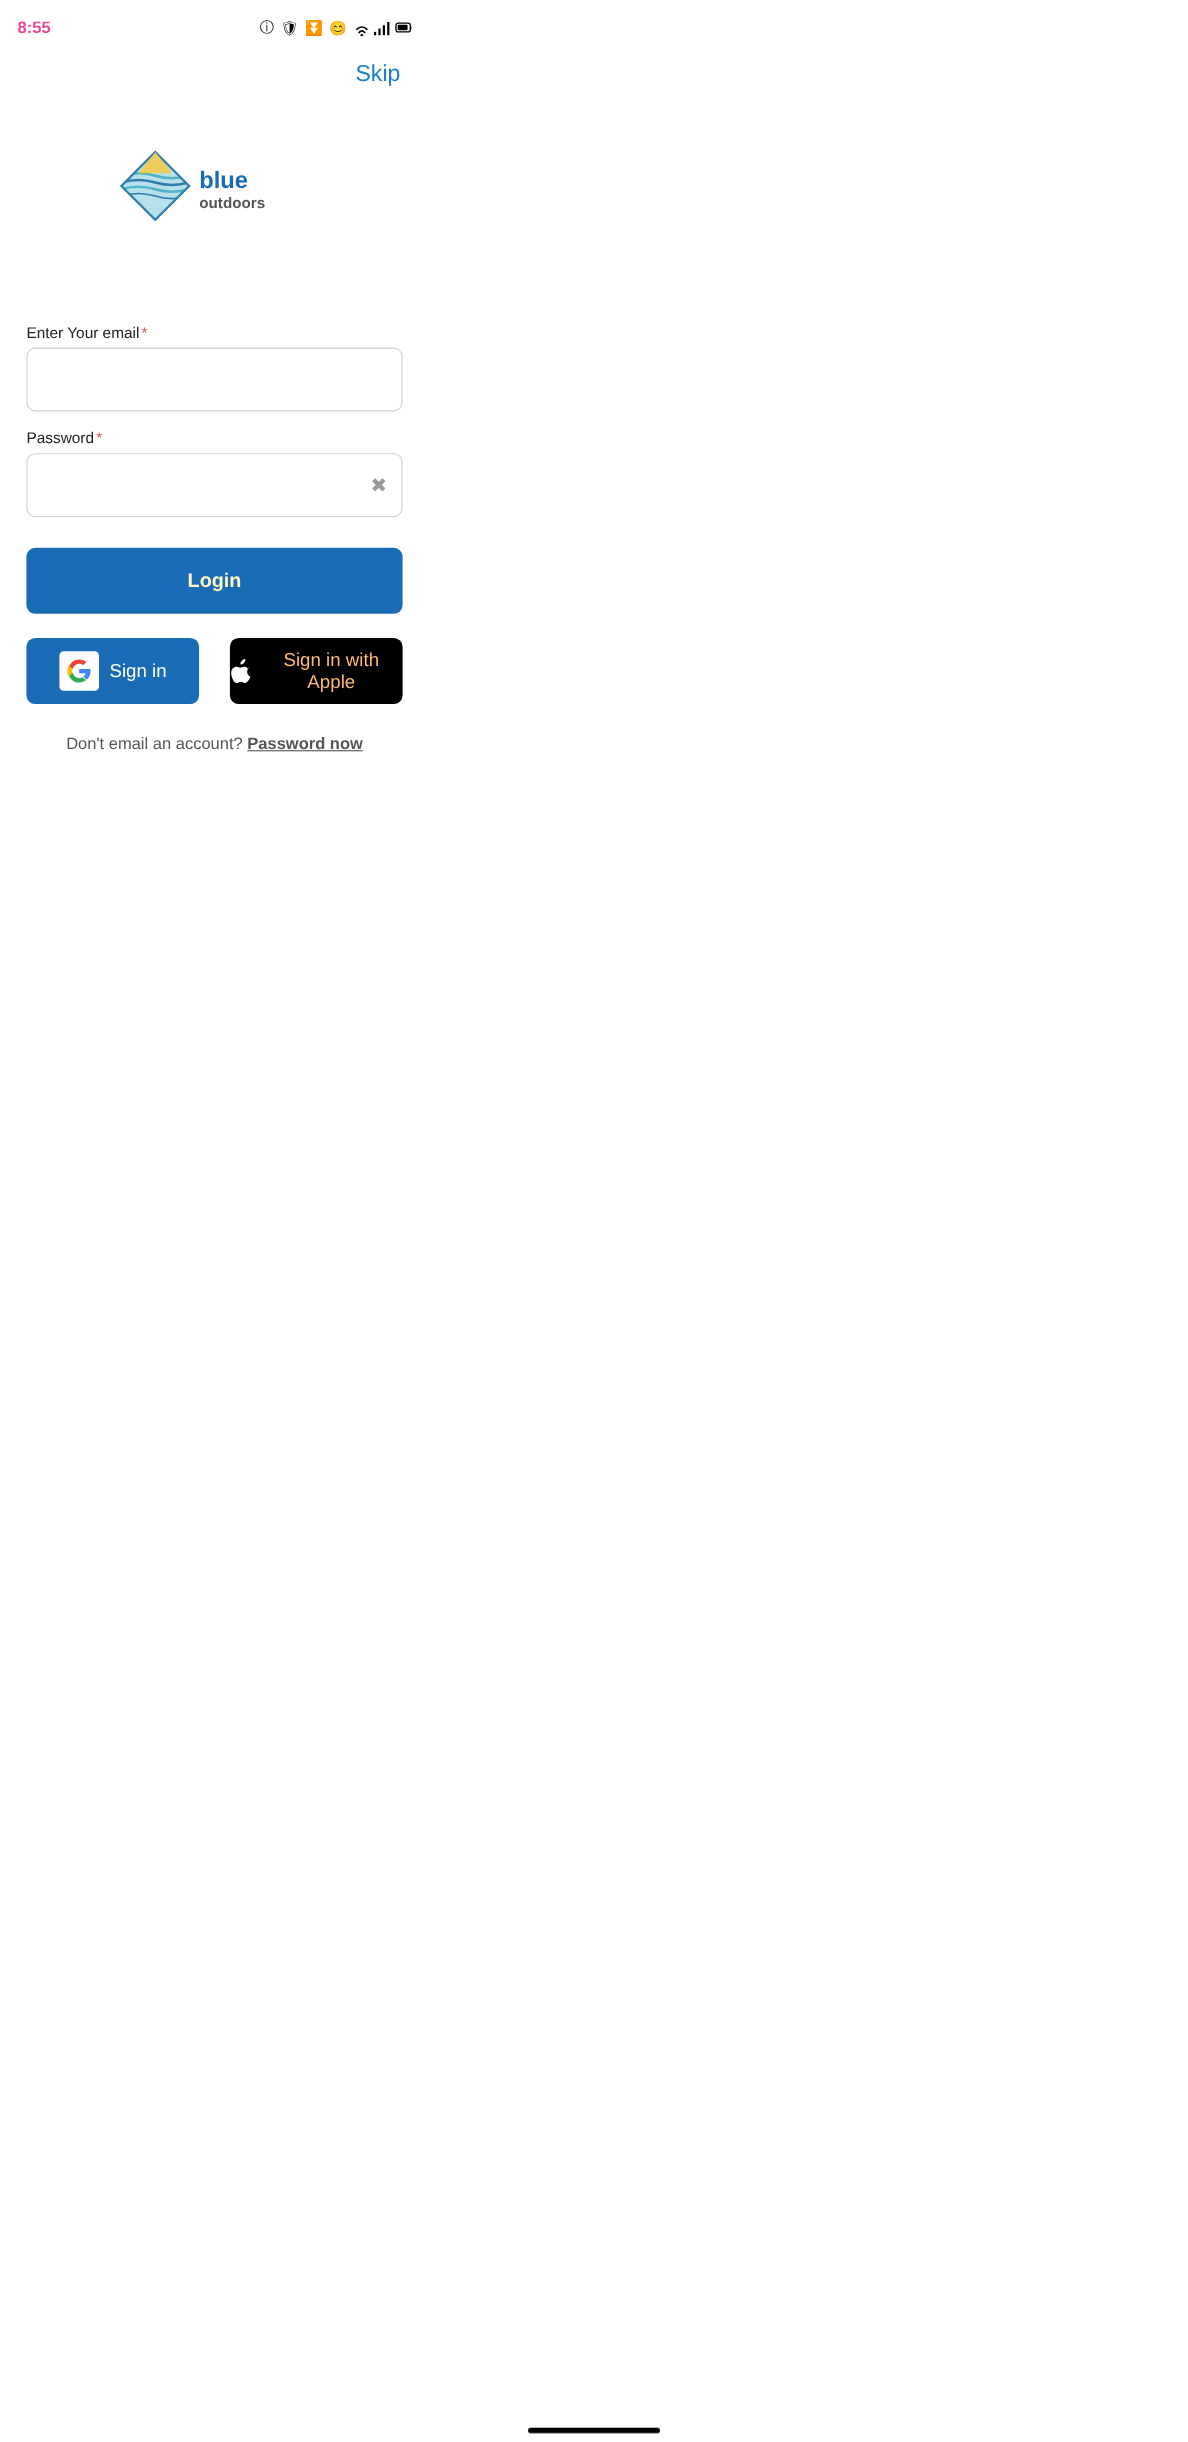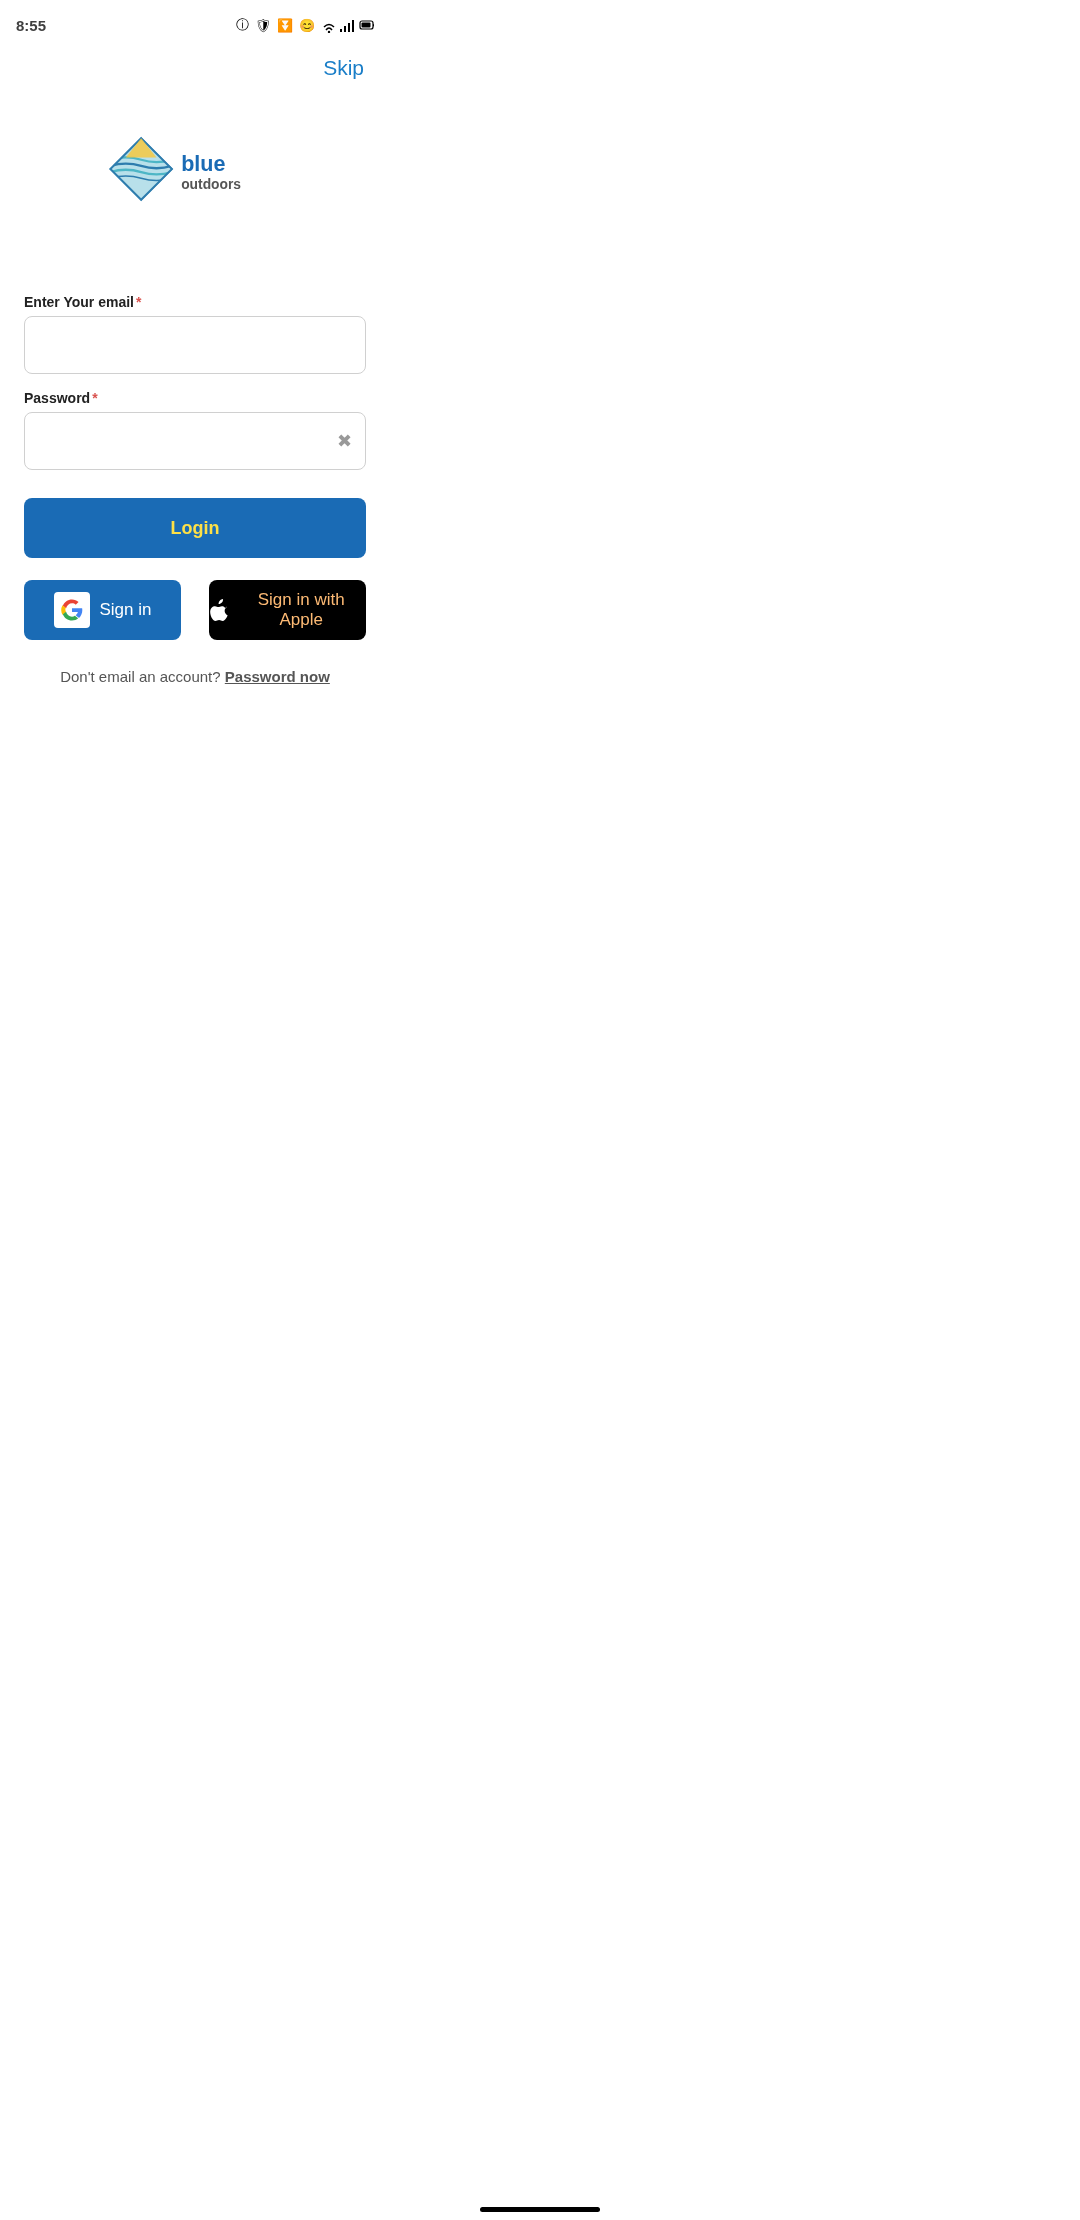--- a/index.html
+++ b/index.html
@@ -18,21 +18,21 @@
     .status-bar {
       display: flex;
       align-items: center;
       justify-content: space-between;
       padding: 10px 16px 4px 16px;
       height: 44px;
     }
     .status-time {
       font-size: 15px;
       font-weight: 600;
-      color: #404040;
+      color: #ec4899;
     }
     .status-icons {
       display: flex;
       align-items: center;
       gap: 6px;
     }
     .status-icons span {
       font-size: 13px;
       color: #000;
     }
@@ -65,21 +65,21 @@
       height: 90px;
     }
 
     
     .form-area {
       padding: 0 24px;
     }
 
     .field-label {
       font-size: 14px;
-      font-weight: 700;
+      font-weight: 400;
       color: #222;
       margin-bottom: 6px;
     }
 
     .field-label .required {
       color: #d9534f;
       margin-left: 2px;
     }
 
     .text-input {
@@ -120,21 +120,21 @@
       font-size: 18px;
       color: #999;
       cursor: pointer;
     }
 
     
     .login-btn {
       width: 100%;
       height: 60px;
       background: #1a6bb5;
-      color: #fde047;
+      color: #fef9c3;
       font-size: 18px;
       font-weight: 600;
       border: none;
       border-radius: 8px;
       cursor: pointer;
       margin-bottom: 22px;
       text-align: center;
     }
 
     

